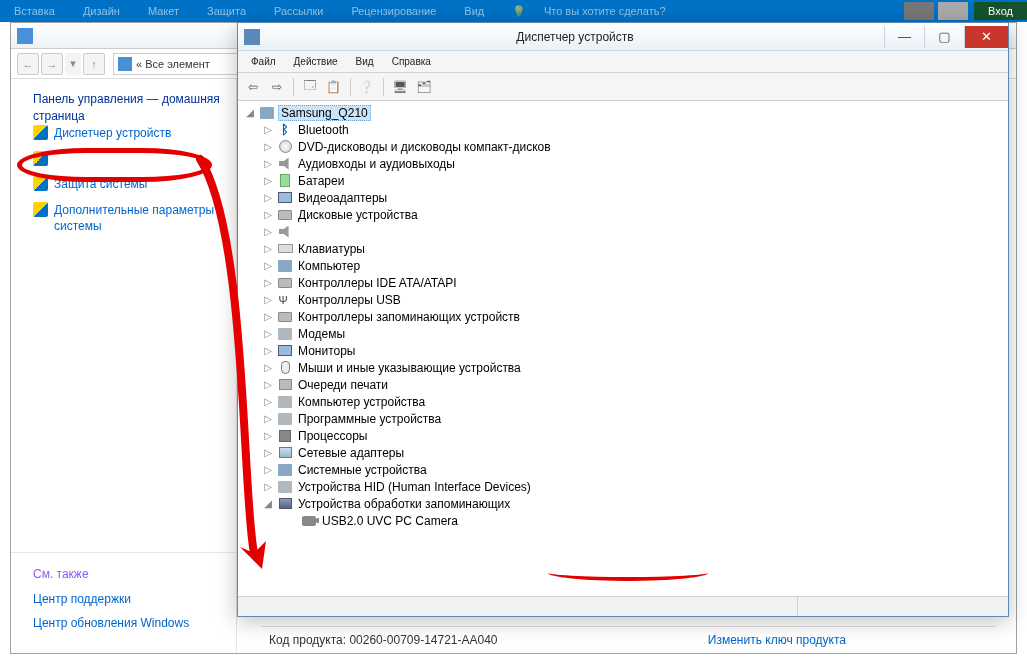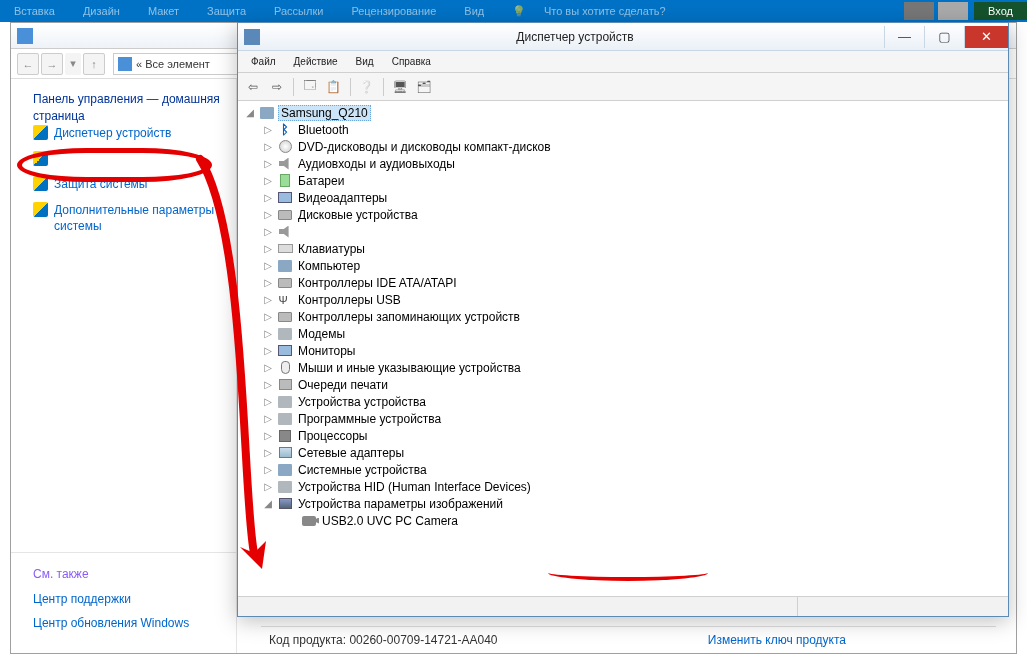--- a/index.html
+++ b/index.html
@@ -318,21 +318,21 @@
           <span class="nico">
             <span class="i-print"></span>
           </span>
           <span class="lbl">Очереди печати</span>
         </div>
         <div class="tree-node lvl2">
           <span class="exp">▷</span>
           <span class="nico">
             <span class="i-generic"></span>
           </span>
-          <span class="lbl">Устройства устройства</span>
+          <span class="lbl">Компьютер устройства</span>
         </div>
         <div class="tree-node lvl2">
           <span class="exp">▷</span>
           <span class="nico">
             <span class="i-generic"></span>
           </span>
           <span class="lbl">Программные устройства</span>
         </div>
         <div class="tree-node lvl2">
           <span class="exp">▷</span>
@@ -360,21 +360,21 @@
           <span class="nico">
             <span class="i-generic"></span>
           </span>
           <span class="lbl">Устройства HID (Human Interface Devices)</span>
         </div>
         <div class="tree-node lvl2">
           <span class="exp">◢</span>
           <span class="nico">
             <span class="i-img"></span>
           </span>
-          <span class="lbl">Устройства параметры изображений</span>
+          <span class="lbl">Устройства обработки запоминающих</span>
         </div>
         <div class="tree-node lvl3">
           <span class="exp"></span>
           <span class="nico">
             <span class="i-cam"></span>
           </span>
           <span class="lbl">USB2.0 UVC PC Camera</span>
         </div>
       </div>
   </div>

